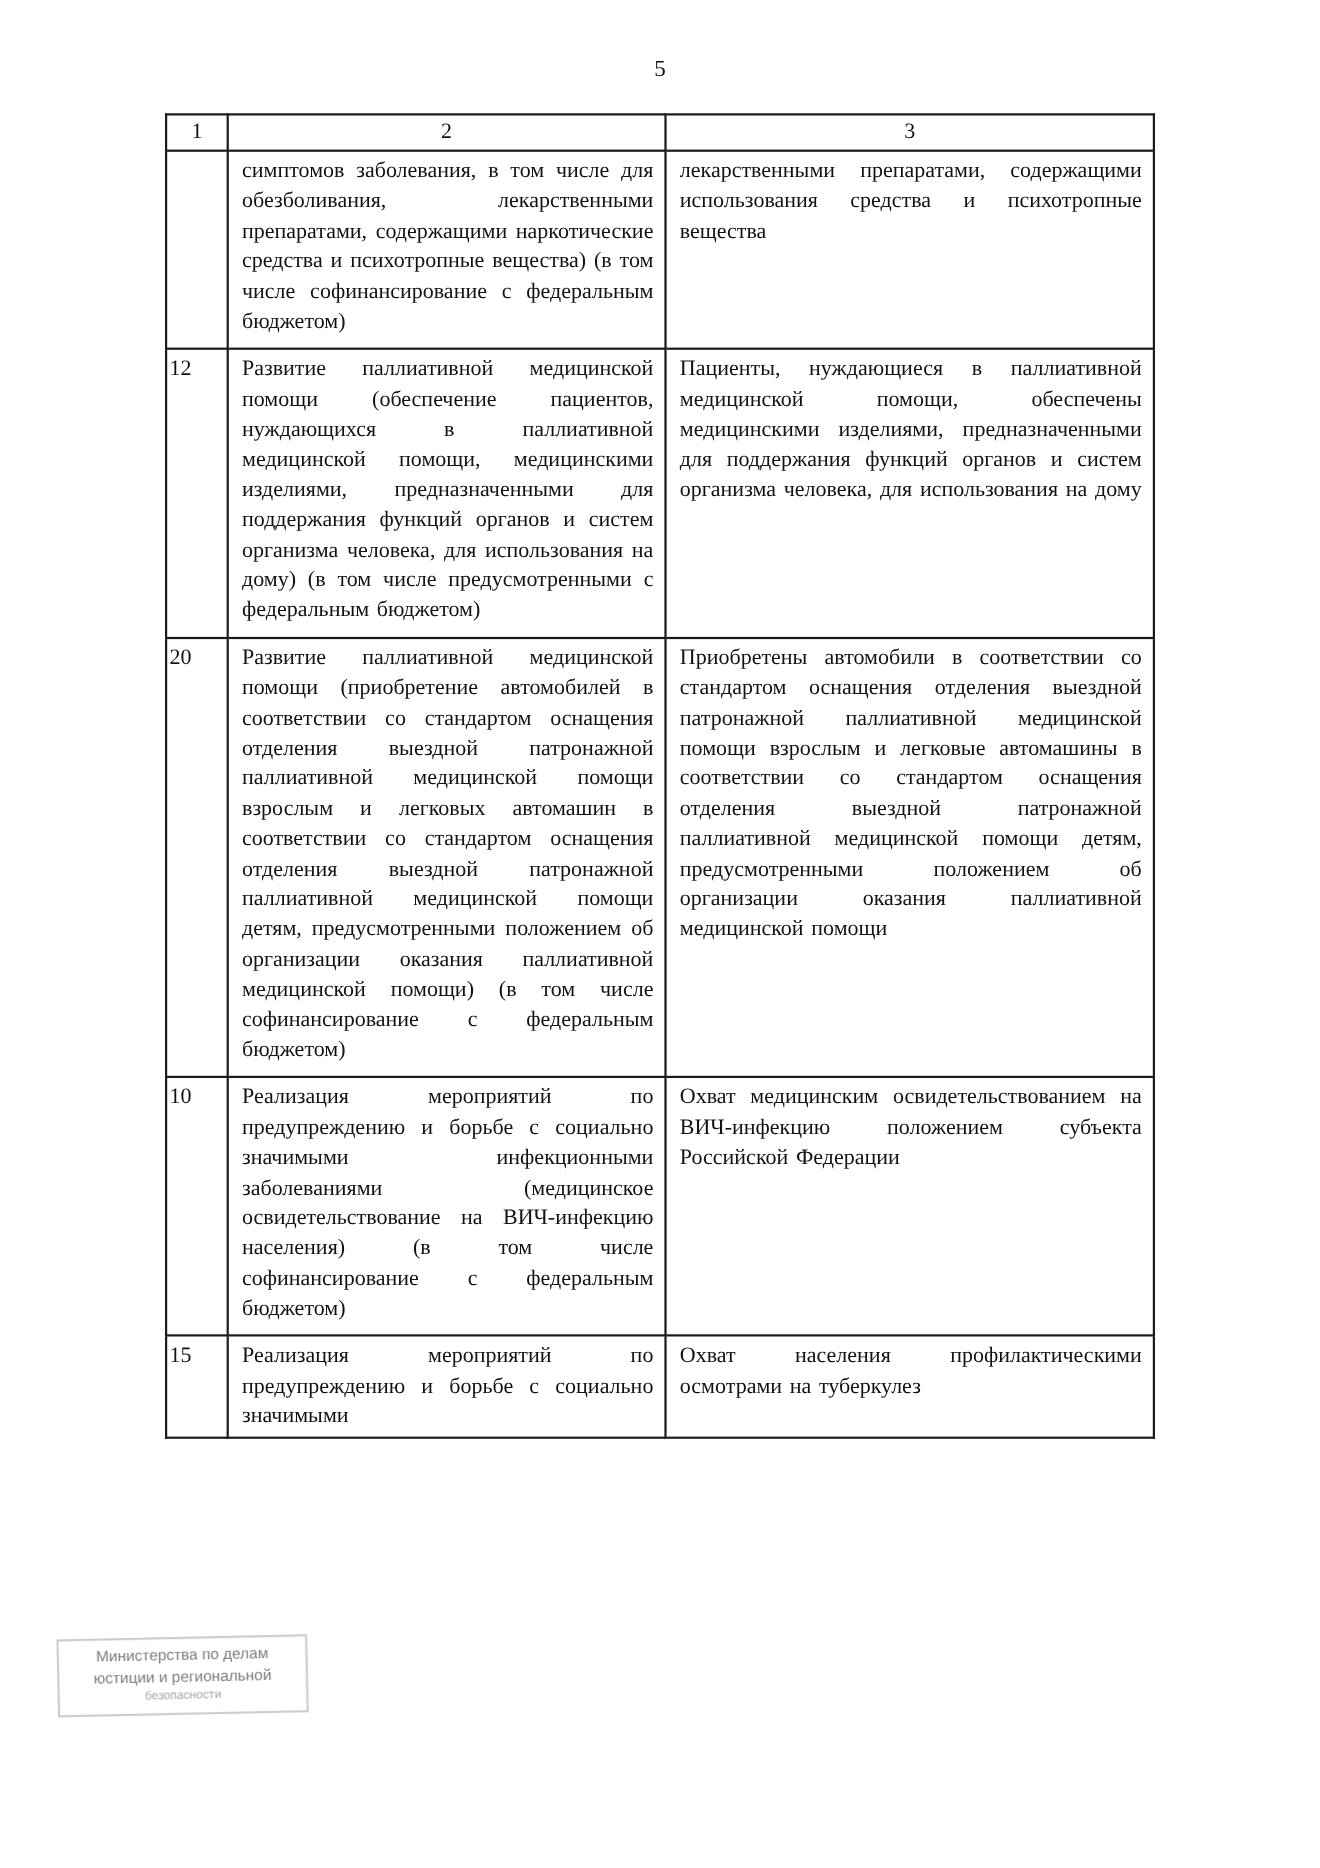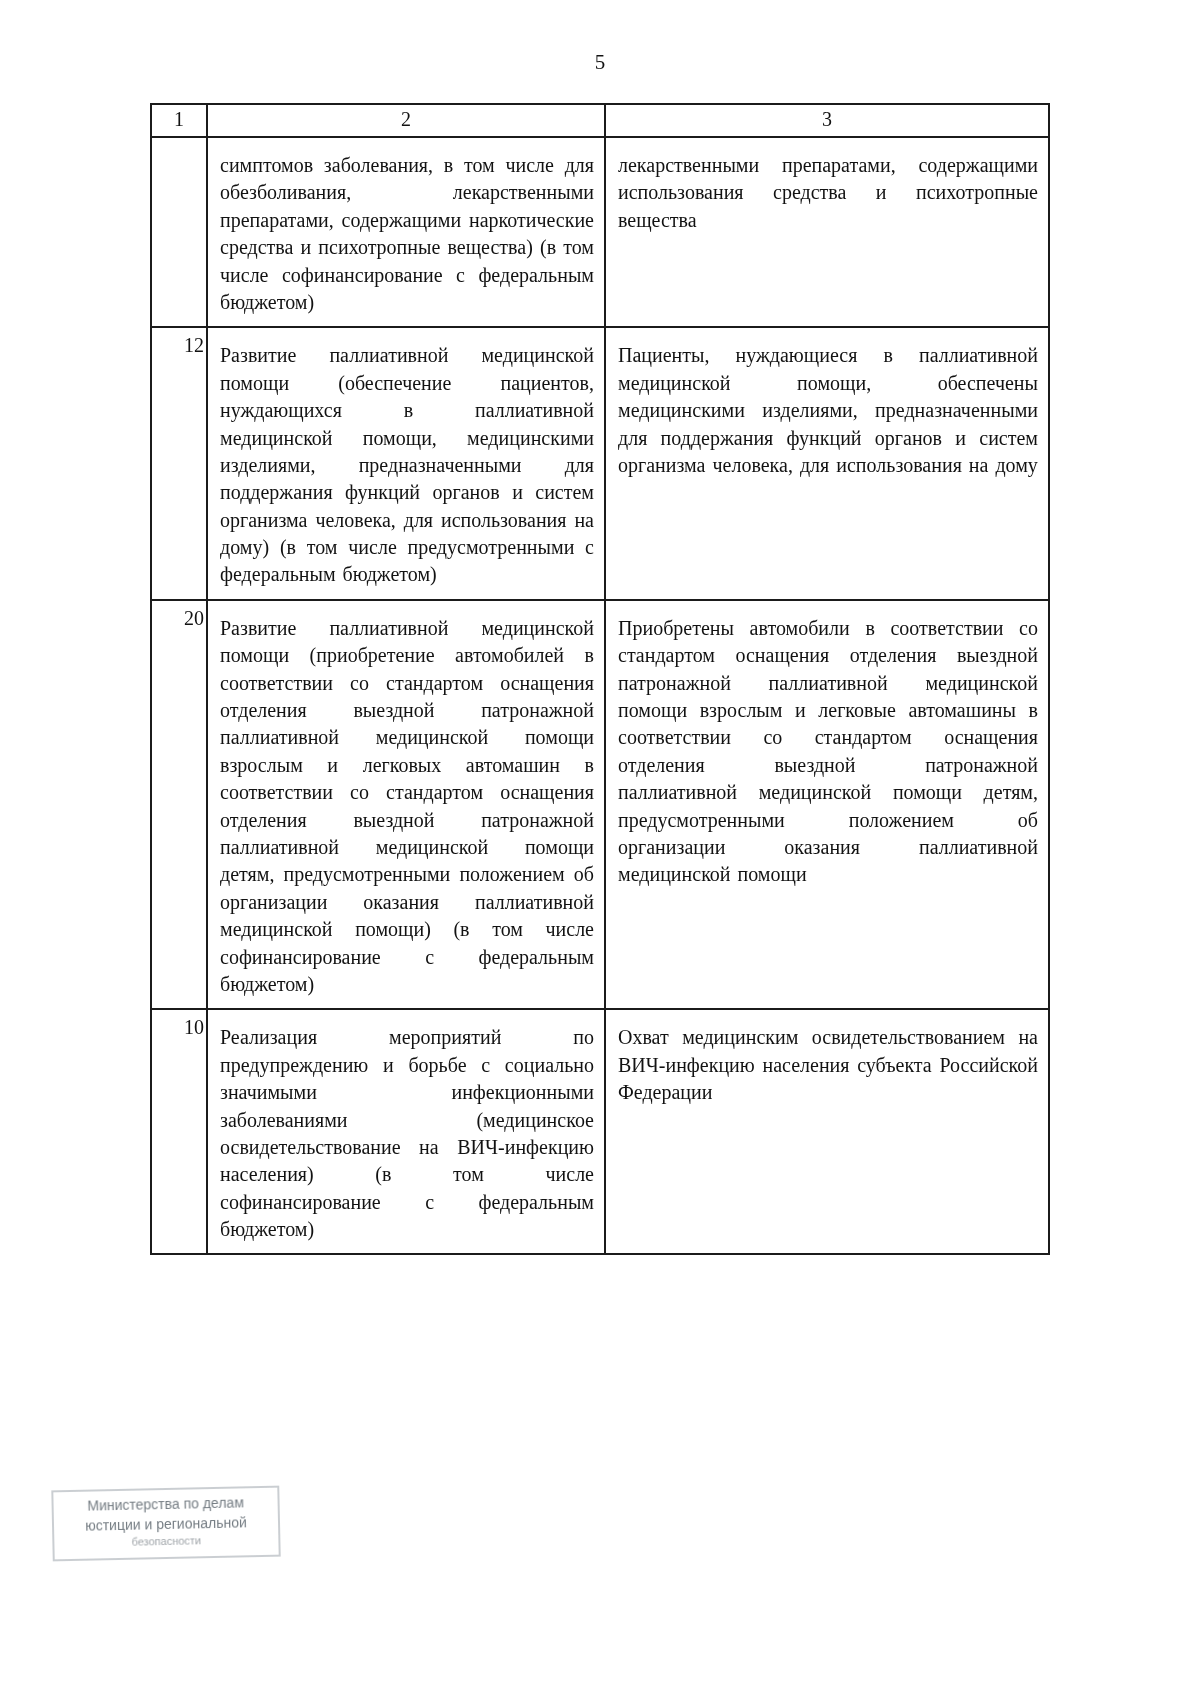--- a/index.html
+++ b/index.html
@@ -36,27 +36,27 @@
     border: 2px solid #1b1b1b;
     vertical-align: top;
     font-weight: normal;
   }
   th.hdr {
     text-align: center;
     padding: 3px 2px 5px 2px;
     font-size: 20px;
   }
   td.cell-num {
-    text-align: right;
+    text-align: left;
     padding: 6px 2px 4px 2px;
   }
   td.cell-text {
     text-align: justify;
     line-height: 1.37;
-    padding: 14px 10px 10px 12px;
+    padding: 4px 10px 10px 12px;
     word-spacing: 2px;
   }
   td.cell-text.last-open {
     padding-bottom: 4px;
   }
   .stamp {
     position: absolute;
     left: 52px;
     top: 1488px;
     width: 208px;
@@ -106,23 +106,28 @@
 
   <tr>
     <td class="cell-num">20</td>
     <td class="cell-text">Развитие паллиативной медицинской помощи (приобретение автомобилей в соответствии со стандартом оснащения отделения выездной патронажной паллиативной медицинской помощи взрослым и легковых автомашин в соответствии со стандартом оснащения отделения выездной патронажной паллиативной медицинской помощи детям, предусмотренными положением об организации оказания паллиативной медицинской помощи) (в том числе софинансирование с федеральным бюджетом)</td>
     <td class="cell-text">Приобретены автомобили в соответствии со стандартом оснащения отделения выездной патронажной паллиативной медицинской помощи взрослым и легковые автомашины в соответствии со стандартом оснащения отделения выездной патронажной паллиативной медицинской помощи детям, предусмотренными положением об организации оказания паллиативной медицинской помощи</td>
   </tr>
 
   <tr>
     <td class="cell-num">10</td>
     <td class="cell-text">Реализация мероприятий по предупреждению и борьбе с социально значимыми инфекционными заболеваниями (медицинское освидетельствование на ВИЧ-инфекцию населения) (в том числе софинансирование с федеральным бюджетом)</td>
-    <td class="cell-text">Охват медицинским освидетельствованием на ВИЧ-инфекцию населения субъекта Российской Федерации</td>
+    <td class="cell-text">Охват медицинским освидетельствованием на ВИЧ-инфекцию положением субъекта Российской Федерации</td>
   </tr>
 
+  <tr>
+    <td class="cell-num">15</td>
+    <td class="cell-text last-open">Реализация мероприятий по предупреждению и борьбе с социально значимыми</td>
+    <td class="cell-text last-open">Охват населения профилактическими осмотрами на туберкулез</td>
+  </tr>
 </tbody>
   </table>
 
 <div class="stamp">
   <span class="s-line">Министерства по делам</span>
   <span class="s-line">юстиции и региональной</span>
   <span class="s-line small">безопасности</span>
 </div>
 
 </body></html>

